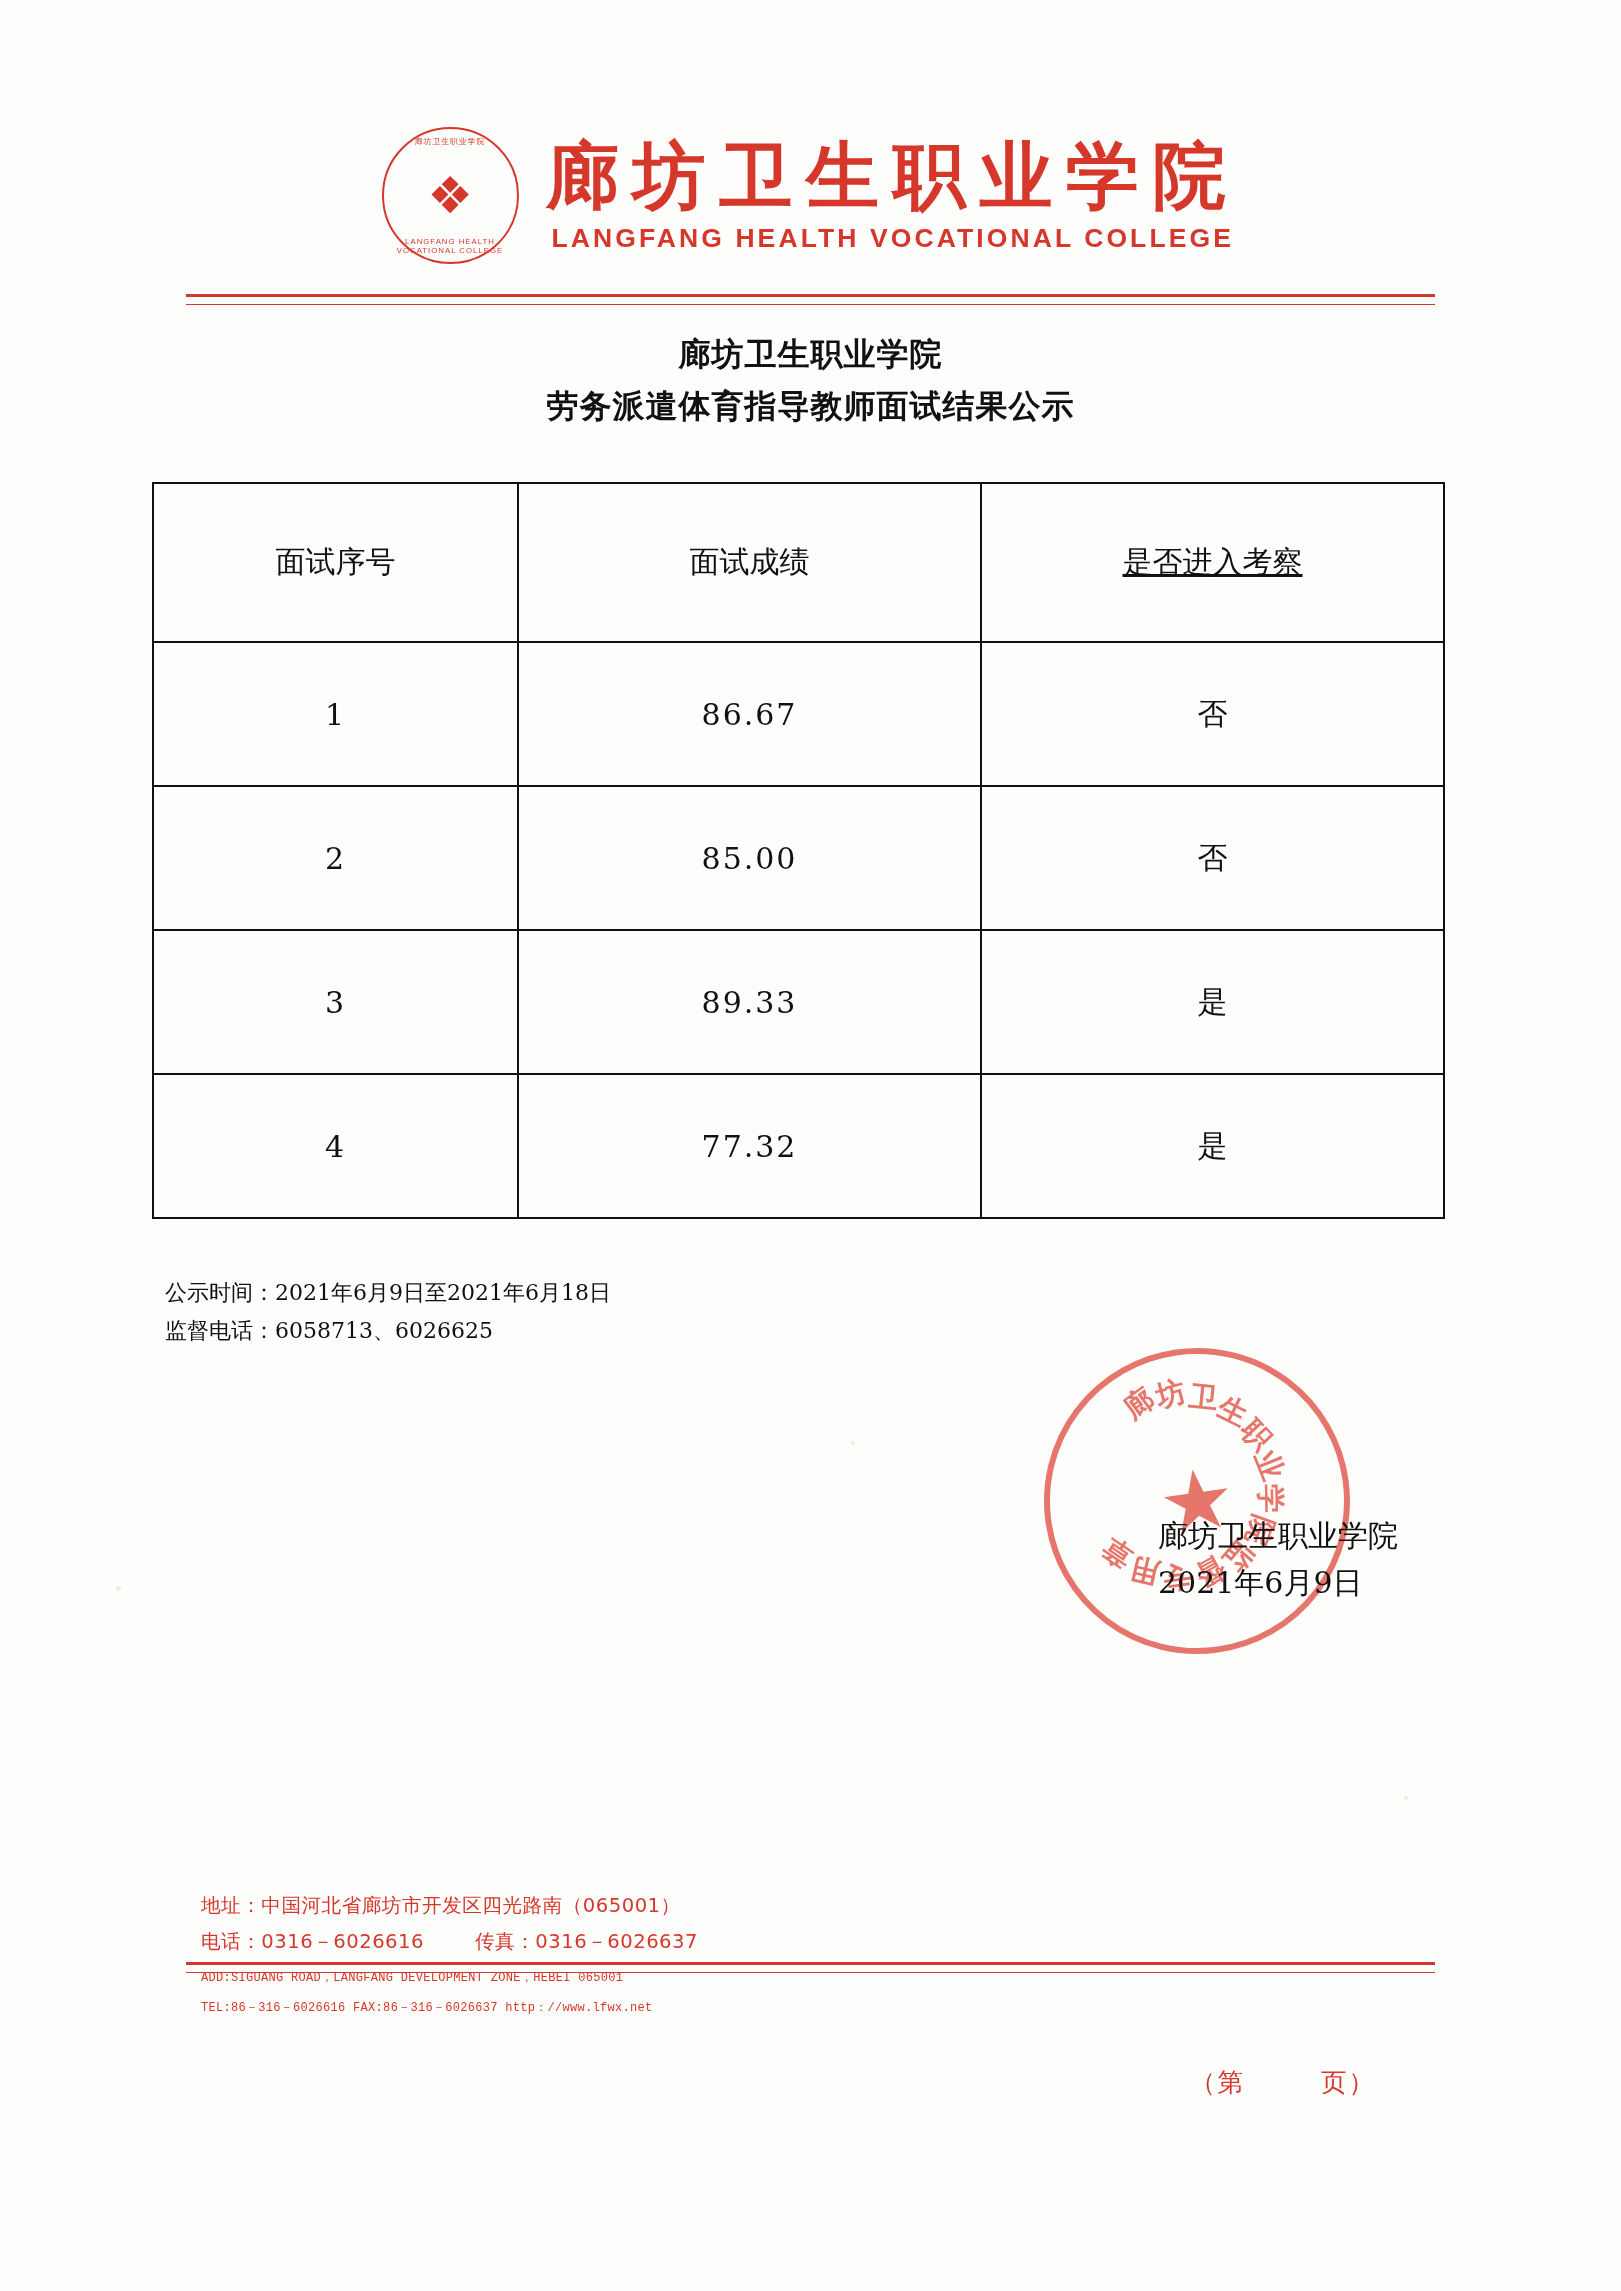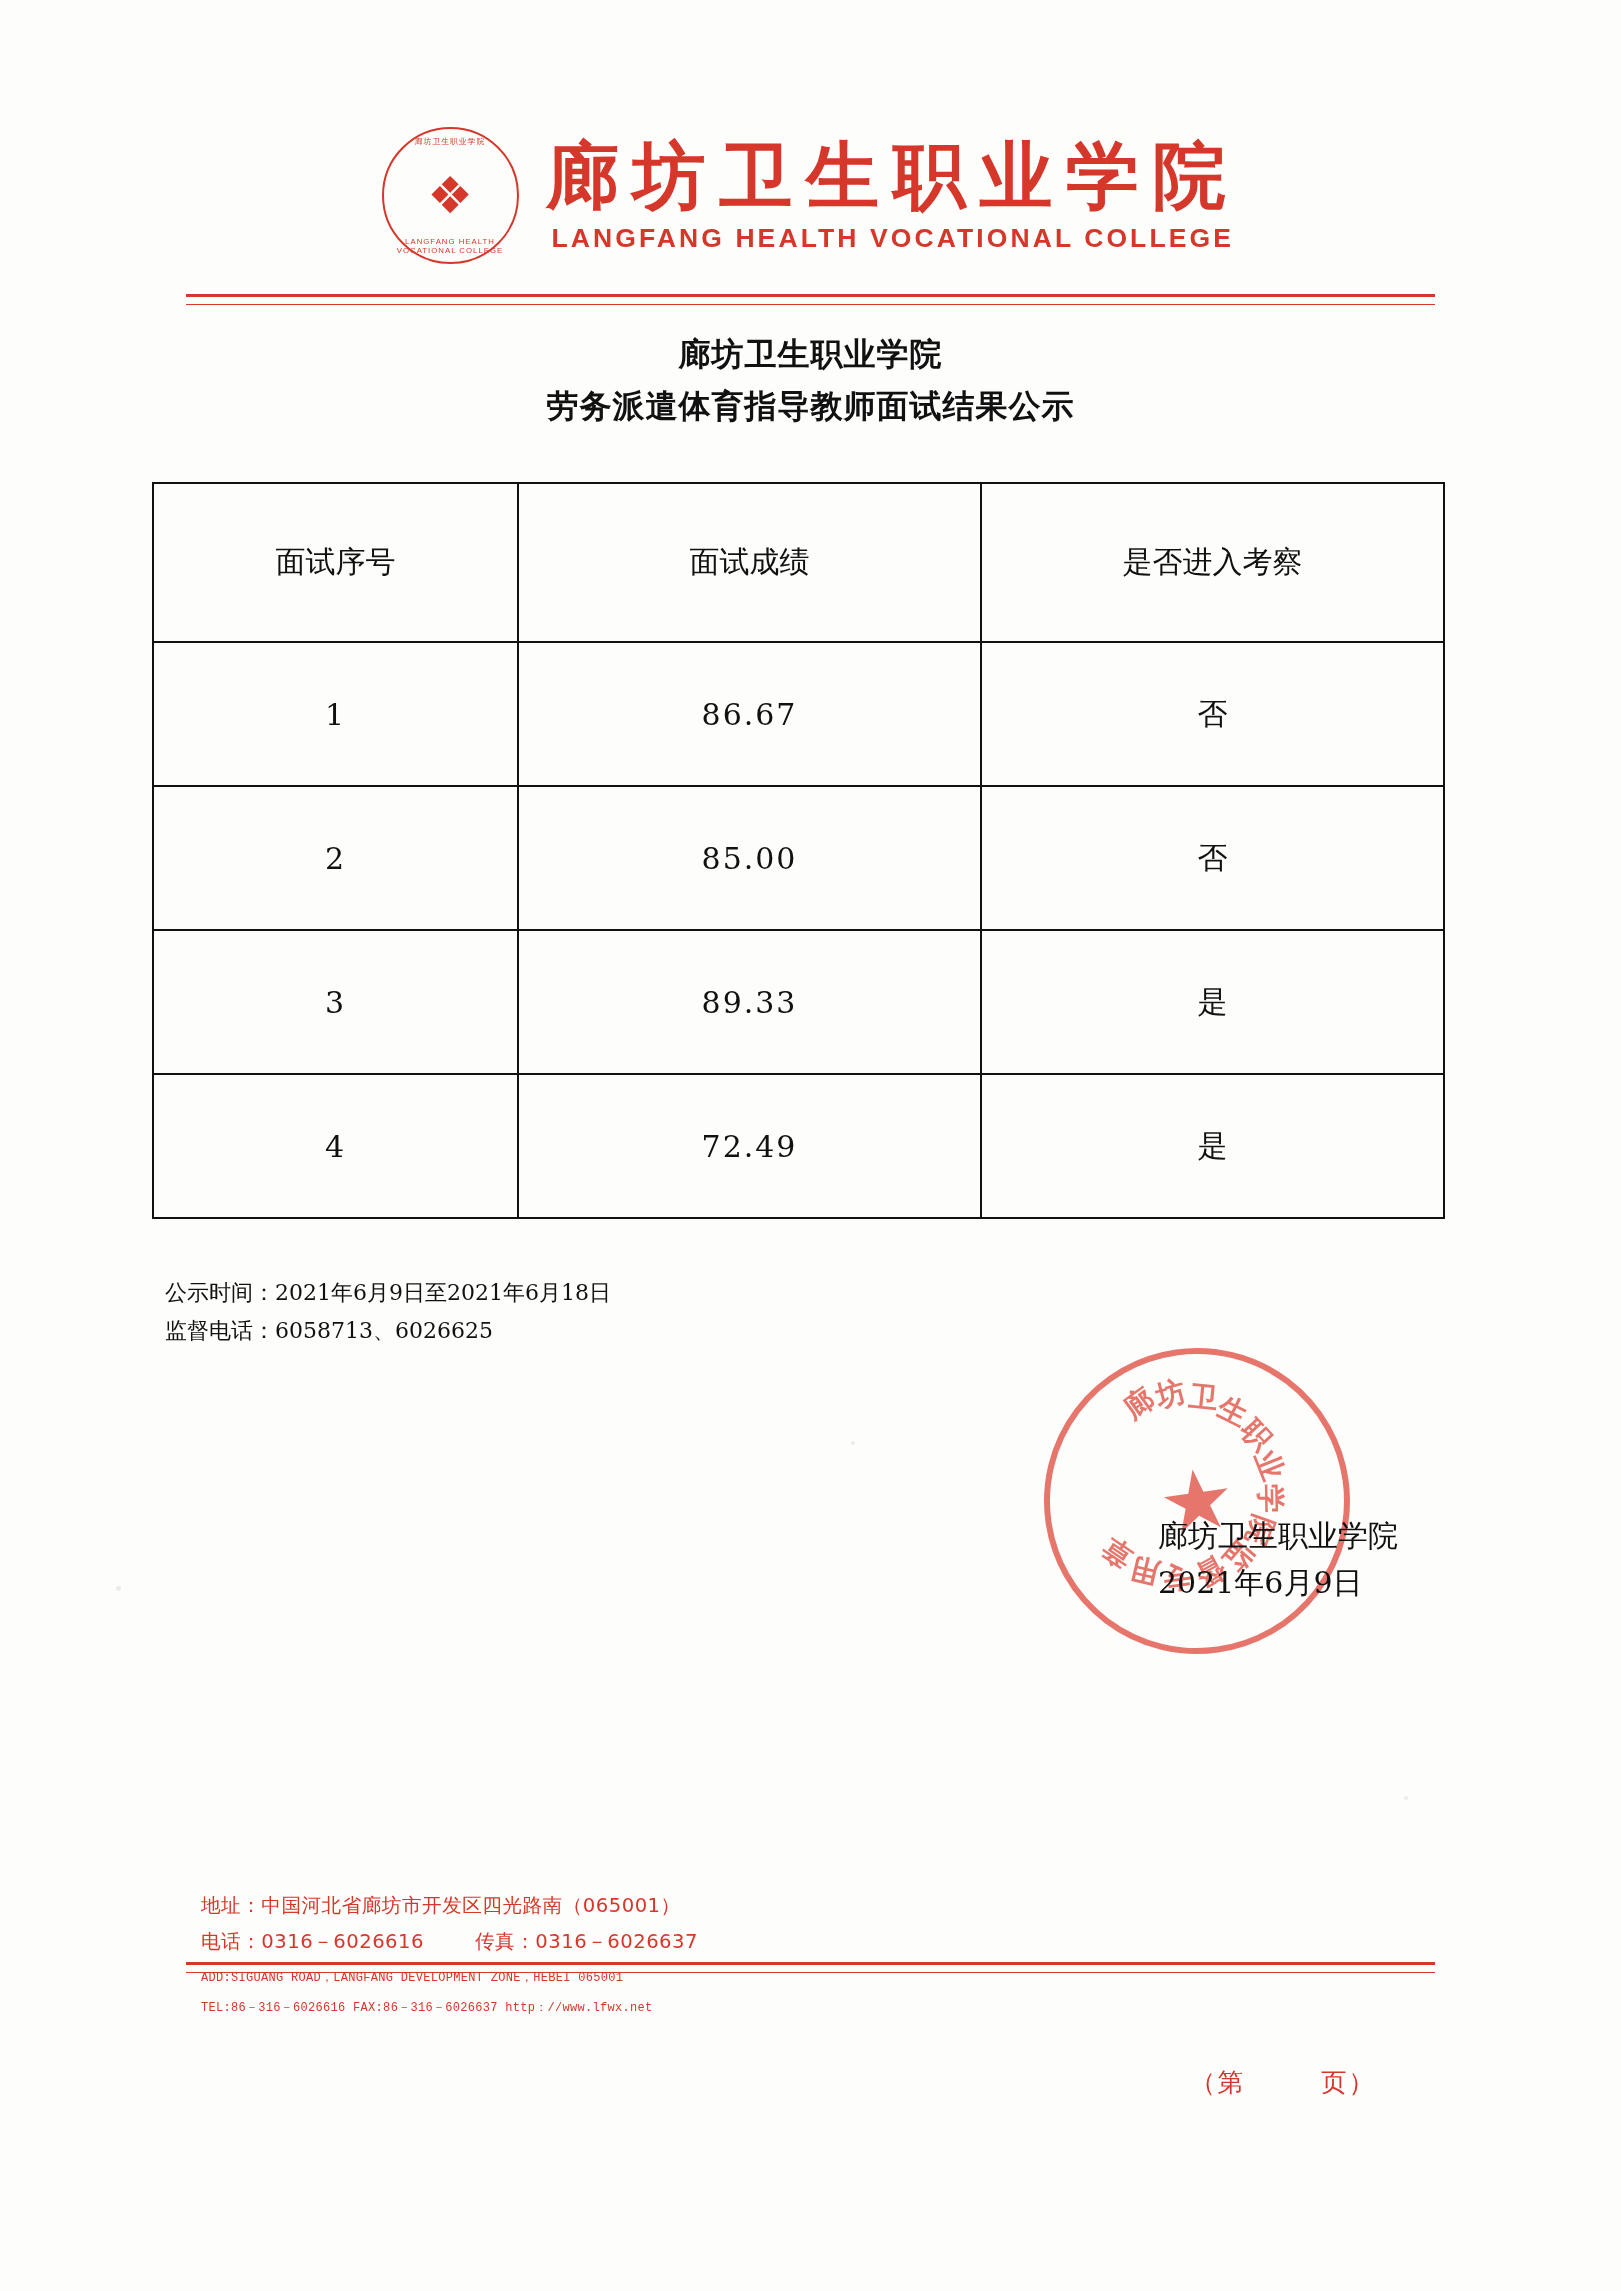--- a/index.html
+++ b/index.html
@@ -142,21 +142,21 @@
   table.result-table thead th {
     height: 157px;
     font-weight: 400;
   }
   table.result-table tbody td {
     height: 142px;
     font-weight: 400;
   }
   .col-a { width: 363px; }
   .col-b { width: 461px; }
-  .col-c { width: 461px; }
+  .col-c { width: 461px; text-decoration: underline; }
   .num-cell {
     font-family: "Liberation Serif", "DejaVu Serif", serif;
     letter-spacing: 2px;
   }
 
   
   .notice {
     position: absolute;
     left: 165px;
     top: 1274px;
@@ -315,21 +315,21 @@
         <td class="num-cell">85.00</td>
         <td>否</td>
       </tr>
       <tr>
         <td class="num-cell">3</td>
         <td class="num-cell">89.33</td>
         <td>是</td>
       </tr>
       <tr>
         <td class="num-cell">4</td>
-        <td class="num-cell">72.49</td>
+        <td class="num-cell">77.32</td>
         <td>是</td>
       </tr>
     </tbody>
   </table>
 
   <div class="notice">
     <div>公示时间：2021年6月9日至2021年6月18日</div>
     <div>监督电话：6058713、6026625</div>
   </div>
 

